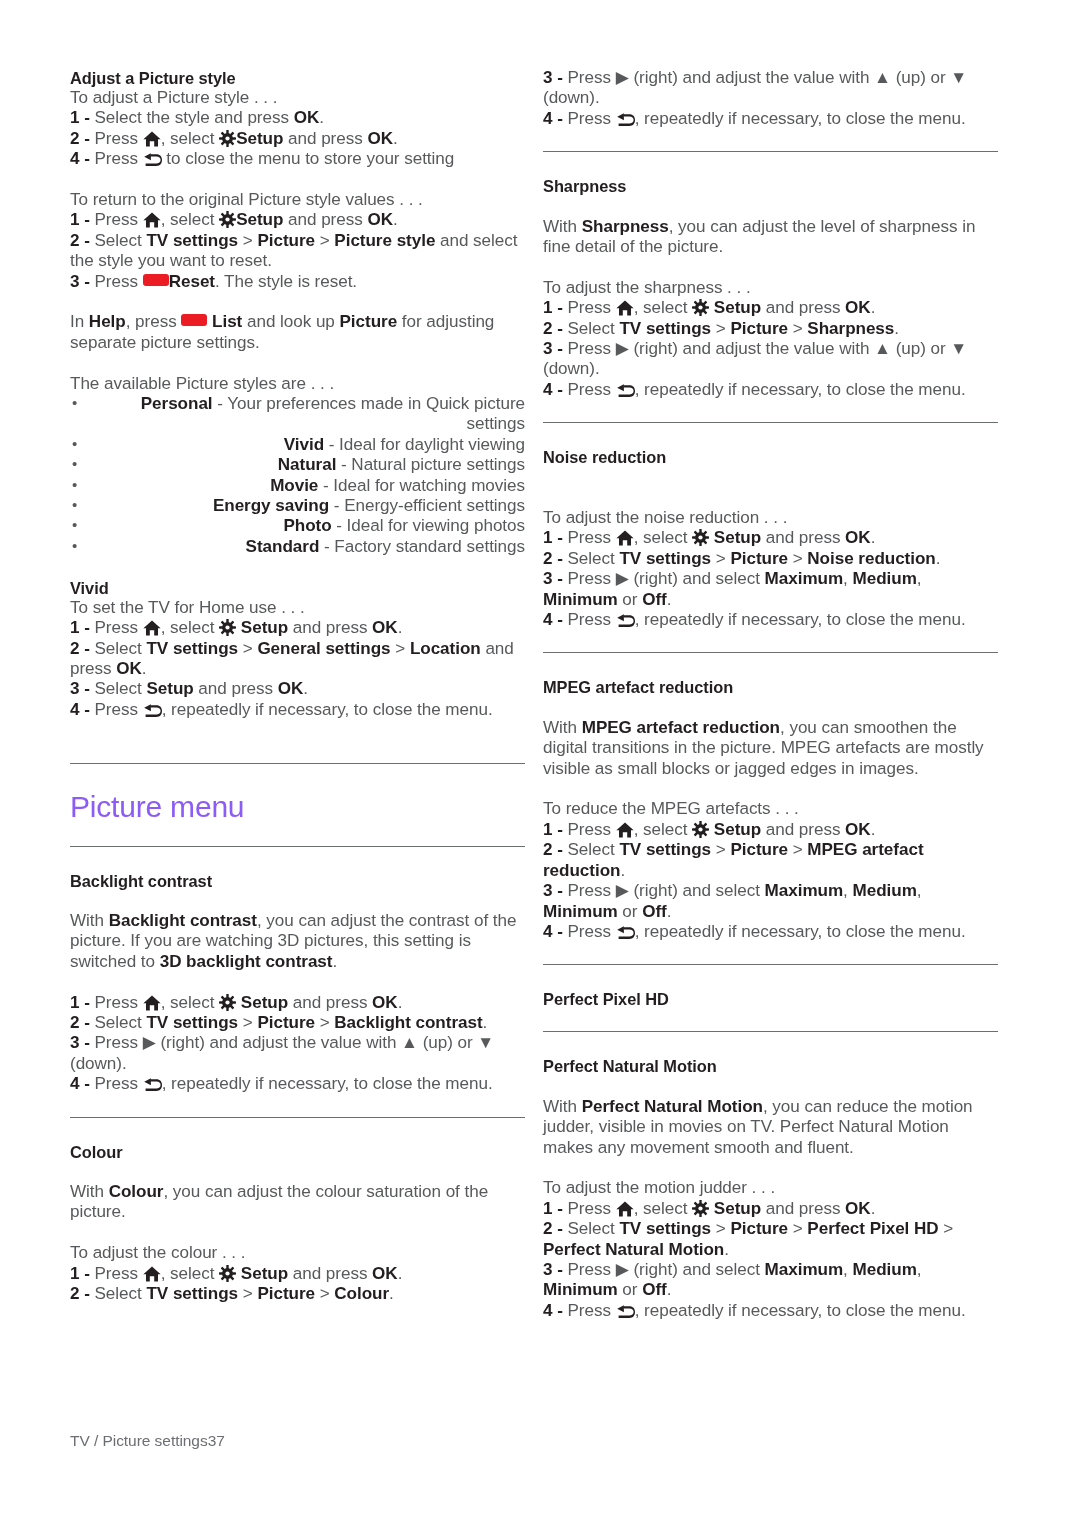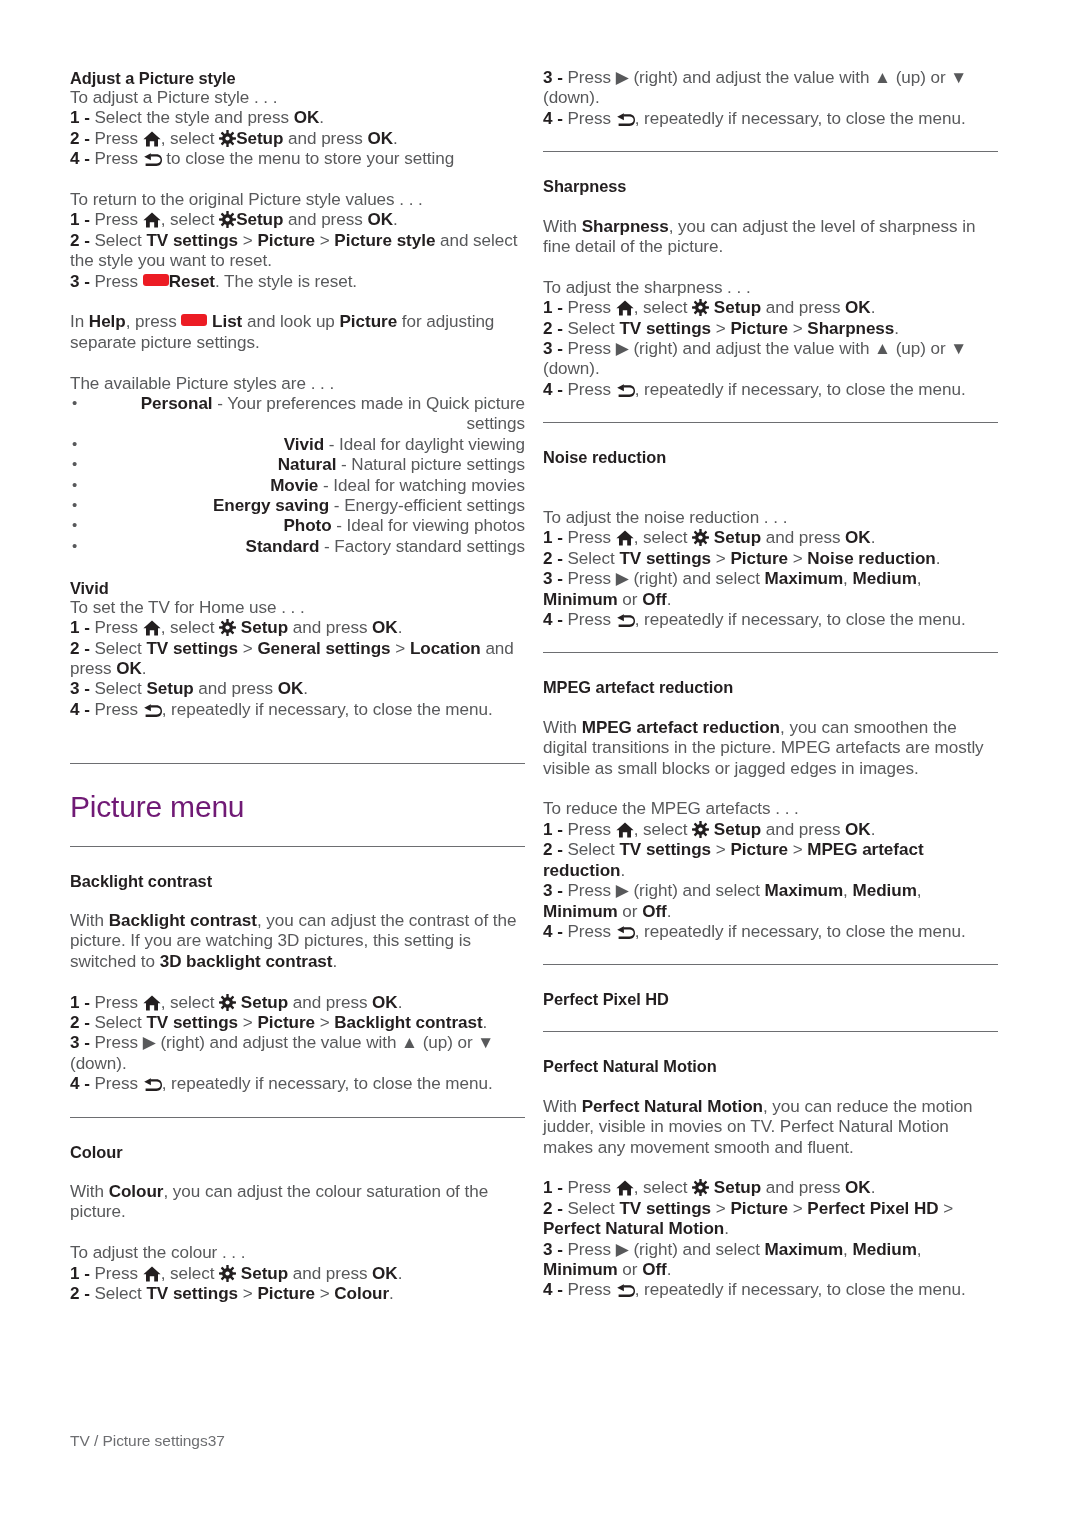--- a/index.html
+++ b/index.html
@@ -47,21 +47,21 @@
     font-weight: bold;
     color: #231f20;
     margin: 0;
     letter-spacing: -0.05px;
   }
   .b { font-weight: bold; color: #231f20; }
   .bigtitle {
     font-size: 30px;
     line-height: 34px;
     font-weight: normal;
-    color: #701a75;
+    color: #8b5cf6;
     margin: 0;
     letter-spacing: -0.2px;
   }
   hr.rule {
     border: 0;
     border-top: 1px solid #6d6e71;
     margin: 0;
     height: 0;
   }
   ul.styles {
@@ -367,20 +367,21 @@
 
       <div style="height:22px"></div>
       <hr class="rule">
       <div style="height:24px"></div>
 
       <div>
         <p class="subhead">Perfect Natural Motion</p>
         <div class="gap-s"></div>
         <p class="line"><span>With </span><span class="b">Perfect Natural Motion</span><span>, you can reduce the motion judder, visible in movies on TV. Perfect Natural Motion makes any movement smooth and fluent.</span></p>
         <div class="gap-s"></div>
+        <p class="line">To adjust the motion judder . . .</p>
         <p class="line"><span class="b">1 -</span> <span>Press </span><span class="ico"><svg width="18" height="16" viewBox="0 0 18 16">
                 <path d="M9 0.6 L17.6 8.2 L15 8.2 L15 15.4 L11.2 15.4 L11.2 10.2 L6.8 10.2 L6.8 15.4 L3 15.4 L3 8.2 L0.4 8.2 Z" fill="#231f20"></path>
               </svg></span><span>, select </span><span class="ico"><svg width="17" height="17" viewBox="0 0 17 17">
                 <g fill="#231f20">
                   <circle cx="8.5" cy="8.5" r="5.4"></circle>
                   <rect x="7.3" y="0" width="2.4" height="17" rx="0.6"></rect>
                   <rect x="0" y="7.3" width="17" height="2.4" rx="0.6"></rect>
                   <rect x="7.3" y="0" width="2.4" height="17" rx="0.6" transform="rotate(45 8.5 8.5)"></rect>
                   <rect x="7.3" y="0" width="2.4" height="17" rx="0.6" transform="rotate(-45 8.5 8.5)"></rect>
                 </g>

